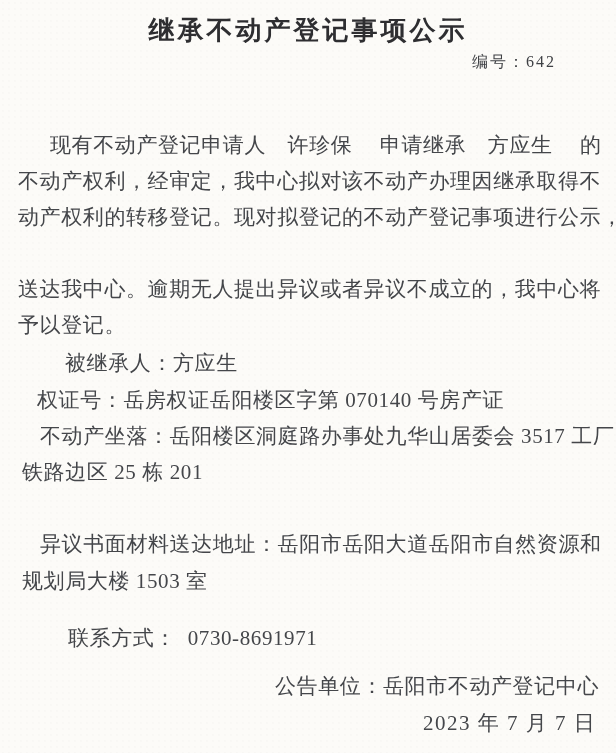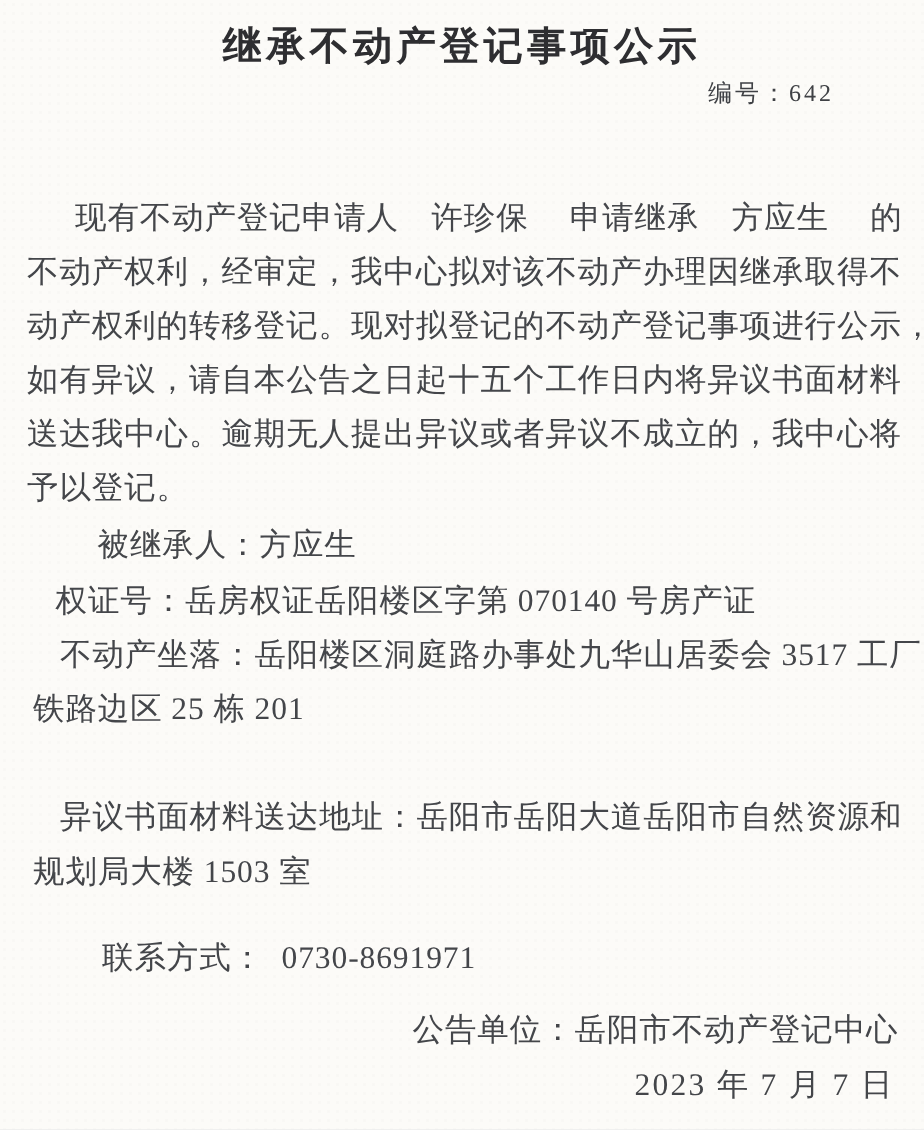--- a/index.html
+++ b/index.html
@@ -69,21 +69,20 @@
 
 <div class="page">
 
   <div class="title">继承不动产登记事项公示</div>
 
   <div class="docnum">编号：642</div>
 
   <div class="ln p1">现有不动产登记申请人　许珍保　 申请继承　方应生 　的</div>
   <div class="ln p2">不动产权利，经审定，我中心拟对该不动产办理因继承取得不</div>
   <div class="ln p3">动产权利的转移登记。现对拟登记的不动产登记事项进行公示，</div>
-  <div class="ln p4">如有异议，请自本公告之日起十五个工作日内将异议书面材料</div>
   <div class="ln p5">送达我中心。逾期无人提出异议或者异议不成立的，我中心将</div>
   <div class="ln p6">予以登记。</div>
 
   <div class="ln decedent">被继承人：方应生</div>
   <div class="ln cert">权证号：岳房权证岳阳楼区字第 070140 号房产证</div>
   <div class="ln loc1">不动产坐落：岳阳楼区洞庭路办事处九华山居委会 3517 工厂</div>
   <div class="ln loc2">铁路边区 25 栋 201</div>
 
   <div class="ln addr1">异议书面材料送达地址：岳阳市岳阳大道岳阳市自然资源和</div>
   <div class="ln addr2">规划局大楼 1503 室</div>

